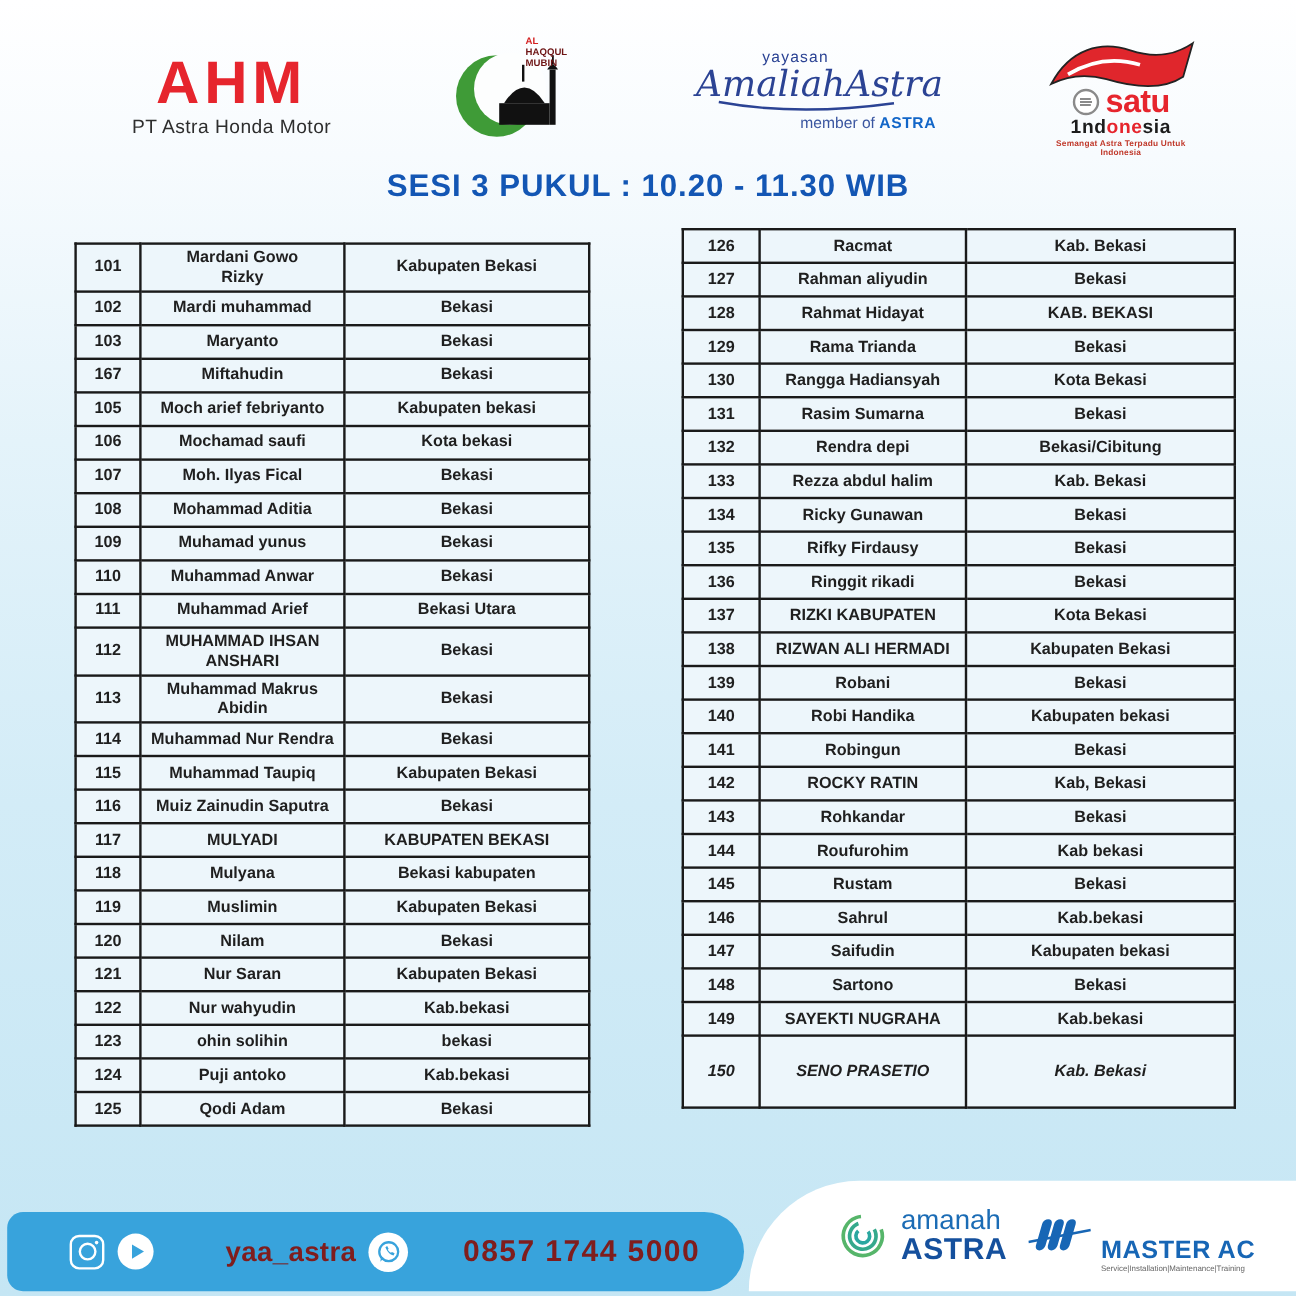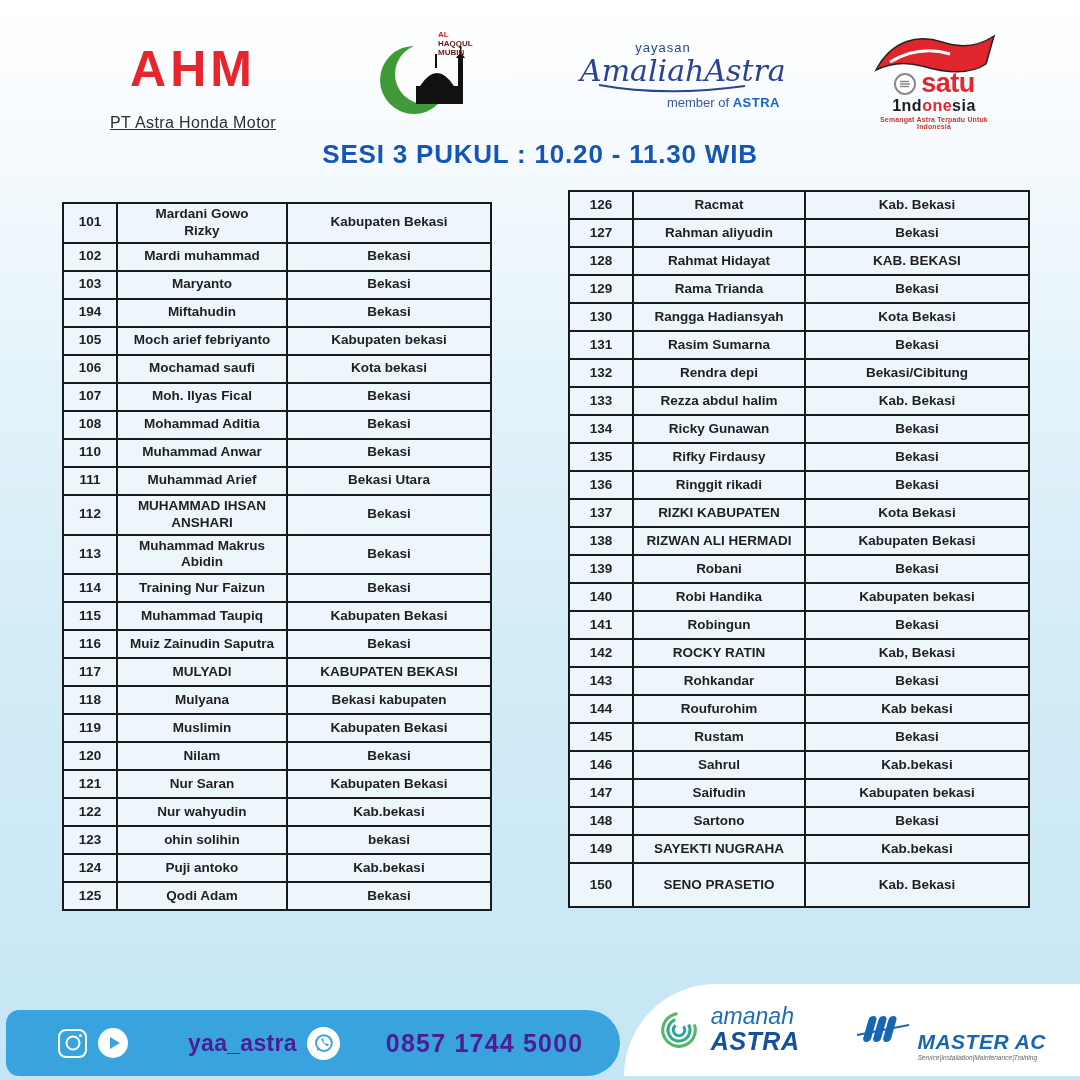--- a/index.html
+++ b/index.html
@@ -5,21 +5,21 @@
   html,body{margin:0;padding:0;}
   .page{
     position:relative;width:1080px;height:1080px;overflow:hidden;
     font-family:"Liberation Sans",sans-serif;
     background:linear-gradient(180deg,#ffffff 0%,#f7fbfe 12%,#e4f3fa 34%,#d3ecf7 62%,#c5e6f4 100%);
   }
   
   .logo{position:absolute;}
   .ahm{left:88px;top:44px;width:210px;text-align:center;}
   .ahm-word{font-size:50px;font-weight:900;color:var(--red,#e6252d);letter-spacing:4px;line-height:1;}
-  .ahm-sub{font-size:16px;color:#2e2e2e;margin-top:20px;letter-spacing:.4px;text-decoration:underline;}
+  .ahm-sub{font-size:16px;color:#2e2e2e;margin-top:4px;letter-spacing:.4px;}
   .mosque{left:376px;top:24px;width:110px;height:104px;}
   .mosque-text{position:absolute;left:62px;top:6px;font-size:8px;font-weight:bold;line-height:1.15;color:#6d1414;}
   .mosque-text .l1{color:#d42121;}
   .amaliah{left:580px;top:40px;width:200px;text-align:center;color:#2b4394;}
   .amaliah .yayasan{font-size:13px;letter-spacing:1px;margin-left:-34px;}
   .amaliah .script{font-family:"DejaVu Serif",serif;font-style:italic;font-size:30px;line-height:1.05;}
   .amaliah .swoosh{display:block;margin:-4px auto 0;}
   .amaliah .member{font-size:13px;text-align:right;margin-top:0px;color:#3a56a0;}
   .amaliah .member b{color:#1266c8;letter-spacing:.5px;}
   .satu{left:866px;top:32px;width:136px;text-align:center;}
@@ -32,37 +32,37 @@
   .title{position:absolute;left:0;top:139px;width:100%;text-align:center;
     font-size:26px;font-weight:800;letter-spacing:.8px;color:var(--blue-title,#1356b4);}
   
   table.tbl{position:absolute;border-collapse:collapse;table-layout:fixed;}
   .tbl-left{left:62px;top:202px;width:428px;}
   .tbl-right{left:568px;top:190px;width:460px;}
   .tbl td{border:2px solid #1a1a1a;background:var(--cell,#edf6fb);
     font-weight:bold;color:#1f1f1f;text-align:center;vertical-align:middle;
     padding:2px 4px;box-sizing:border-box;height:28px;font-size:13.5px;line-height:1.25;}
   .tbl td.nm{white-space:pre-line;}
-  .tbl tr.tall td{height:44px;}
+  .tbl tr.tall td{height:60px;font-style:italic;}
   
   .bar{position:absolute;left:6px;top:1010px;width:614px;height:66px;
     background:var(--bar-blue,#38a3dc);border-radius:24px 60px 60px 24px;
-    display:flex;align-items:center;color:#4c1d95;}
+    display:flex;align-items:center;color:#7f1d1d;}
   .socials{display:flex;align-items:center;gap:11px;margin-left:52px;}
   .ig{width:25px;height:25px;border:2.5px solid #fff;border-radius:8px;position:relative;}
   .ig .lens{position:absolute;left:50%;top:50%;width:11px;height:11px;border:2.5px solid #fff;border-radius:50%;transform:translate(-50%,-50%);}
   .ig .dot{position:absolute;right:3px;top:3px;width:3px;height:3px;background:#fff;border-radius:50%;}
   .yt{width:30px;height:30px;background:#fff;border-radius:50%;position:relative;}
   .yt .tri{position:absolute;left:12px;top:9px;width:0;height:0;
     border-left:10px solid var(--bar-blue,#38a3dc);border-top:6px solid transparent;border-bottom:6px solid transparent;}
   .handle{font-size:23px;font-weight:bold;margin-left:60px;letter-spacing:.3px;}
   .wa{width:33px;height:33px;background:#fff;border-radius:50%;margin-left:10px;display:flex;align-items:center;justify-content:center;}
   .phone{font-size:25px;font-weight:bold;margin-left:46px;letter-spacing:1.2px;}
   .pane{position:absolute;left:624px;top:984px;right:0;bottom:4px;background:#ffffff;
-    border-top-left-radius:110px;display:flex;align-items:center;justify-content:flex-end;gap:58px;padding-right:34px;box-sizing:border-box;font-style:italic;}
+    border-top-left-radius:110px;display:flex;align-items:center;justify-content:flex-end;gap:18px;padding-right:34px;box-sizing:border-box;}
   .amanah{display:flex;align-items:center;gap:9px;}
   .amanah .t1{font-size:23px;color:#1b6cb5;line-height:1;}
   .amanah .t2{font-size:25px;font-weight:900;color:#15509d;letter-spacing:.5px;line-height:1.05;}
   .masterac{display:flex;align-items:center;gap:8px;}
   .masterac .t1{font-size:21px;font-weight:900;color:#1766b5;letter-spacing:.5px;line-height:1;margin-top:32px;}
   .masterac .t2{font-size:6.6px;color:#666;margin-top:2px;}
 </style>
 </head>
 <body>
 
@@ -139,21 +139,21 @@
           <td class="ct">Bekasi</td>
         </tr>
 
         <tr>
           <td class="no">103</td>
           <td class="nm">Maryanto</td>
           <td class="ct">Bekasi</td>
         </tr>
 
         <tr>
-          <td class="no">194</td>
+          <td class="no">167</td>
           <td class="nm">Miftahudin</td>
           <td class="ct">Bekasi</td>
         </tr>
 
         <tr>
           <td class="no">105</td>
           <td class="nm">Moch arief febriyanto</td>
           <td class="ct">Kabupaten bekasi</td>
         </tr>
 
@@ -168,20 +168,25 @@
           <td class="nm">Moh. Ilyas Fical</td>
           <td class="ct">Bekasi</td>
         </tr>
 
         <tr>
           <td class="no">108</td>
           <td class="nm">Mohammad Aditia</td>
           <td class="ct">Bekasi</td>
         </tr>
 
+        <tr>
+          <td class="no">109</td>
+          <td class="nm">Muhamad yunus</td>
+          <td class="ct">Bekasi</td>
+        </tr>
 
         <tr>
           <td class="no">110</td>
           <td class="nm">Muhammad Anwar</td>
           <td class="ct">Bekasi</td>
         </tr>
 
         <tr>
           <td class="no">111</td>
           <td class="nm">Muhammad Arief</td>
@@ -197,21 +202,21 @@
 
         <tr>
           <td class="no">113</td>
           <td class="nm">Muhammad Makrus
 Abidin</td>
           <td class="ct">Bekasi</td>
         </tr>
 
         <tr>
           <td class="no">114</td>
-          <td class="nm">Training Nur Faizun</td>
+          <td class="nm">Muhammad Nur Rendra</td>
           <td class="ct">Bekasi</td>
         </tr>
 
         <tr>
           <td class="no">115</td>
           <td class="nm">Muhammad Taupiq</td>
           <td class="ct">Kabupaten Bekasi</td>
         </tr>
 
         <tr>

